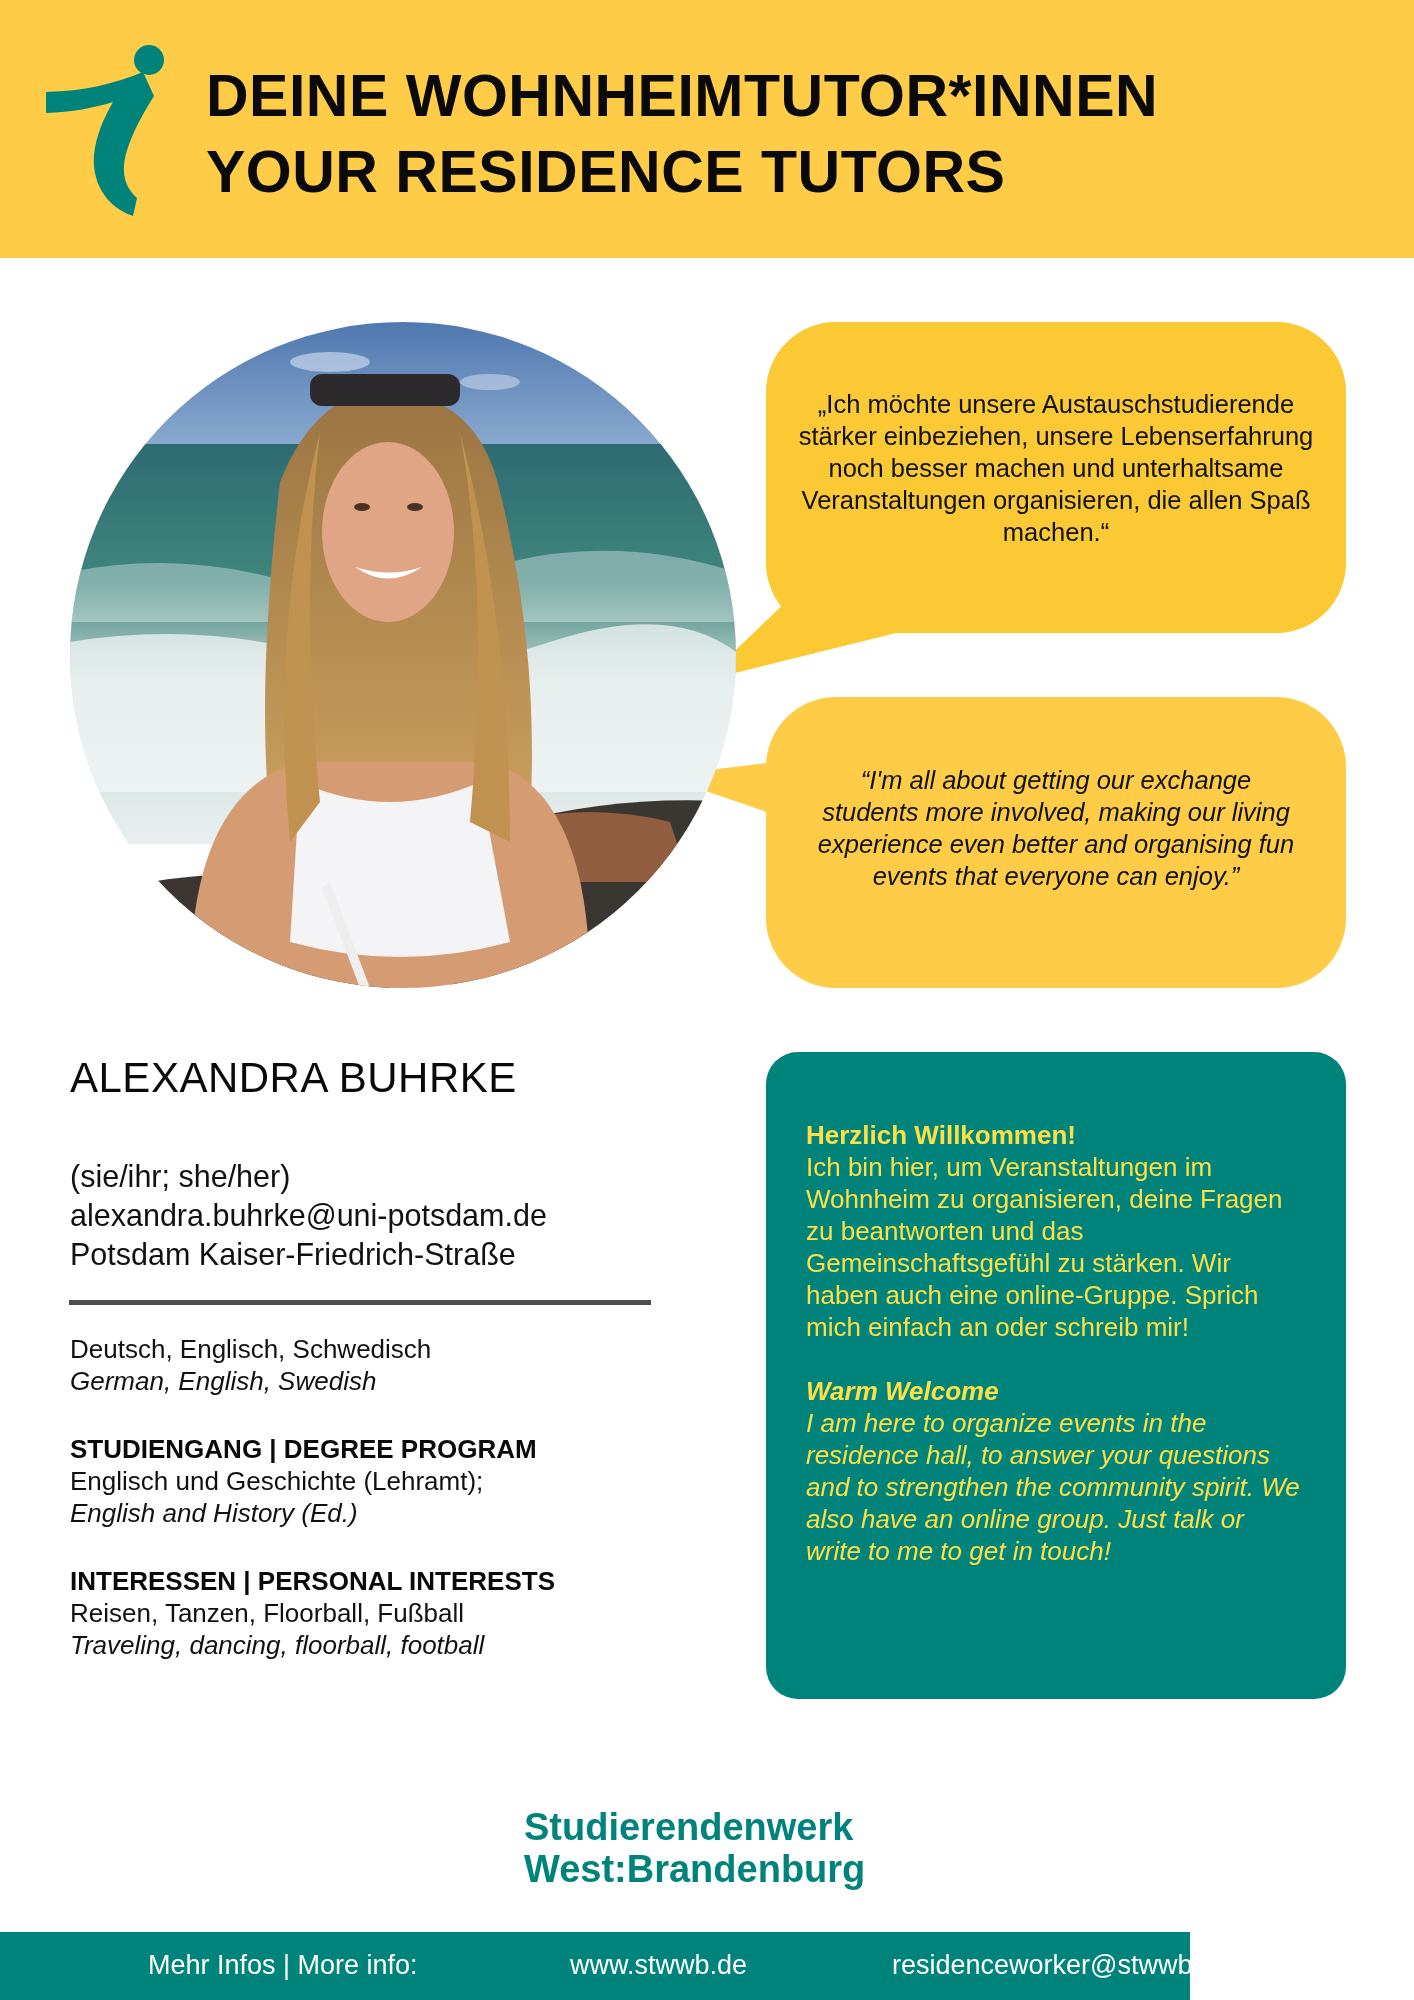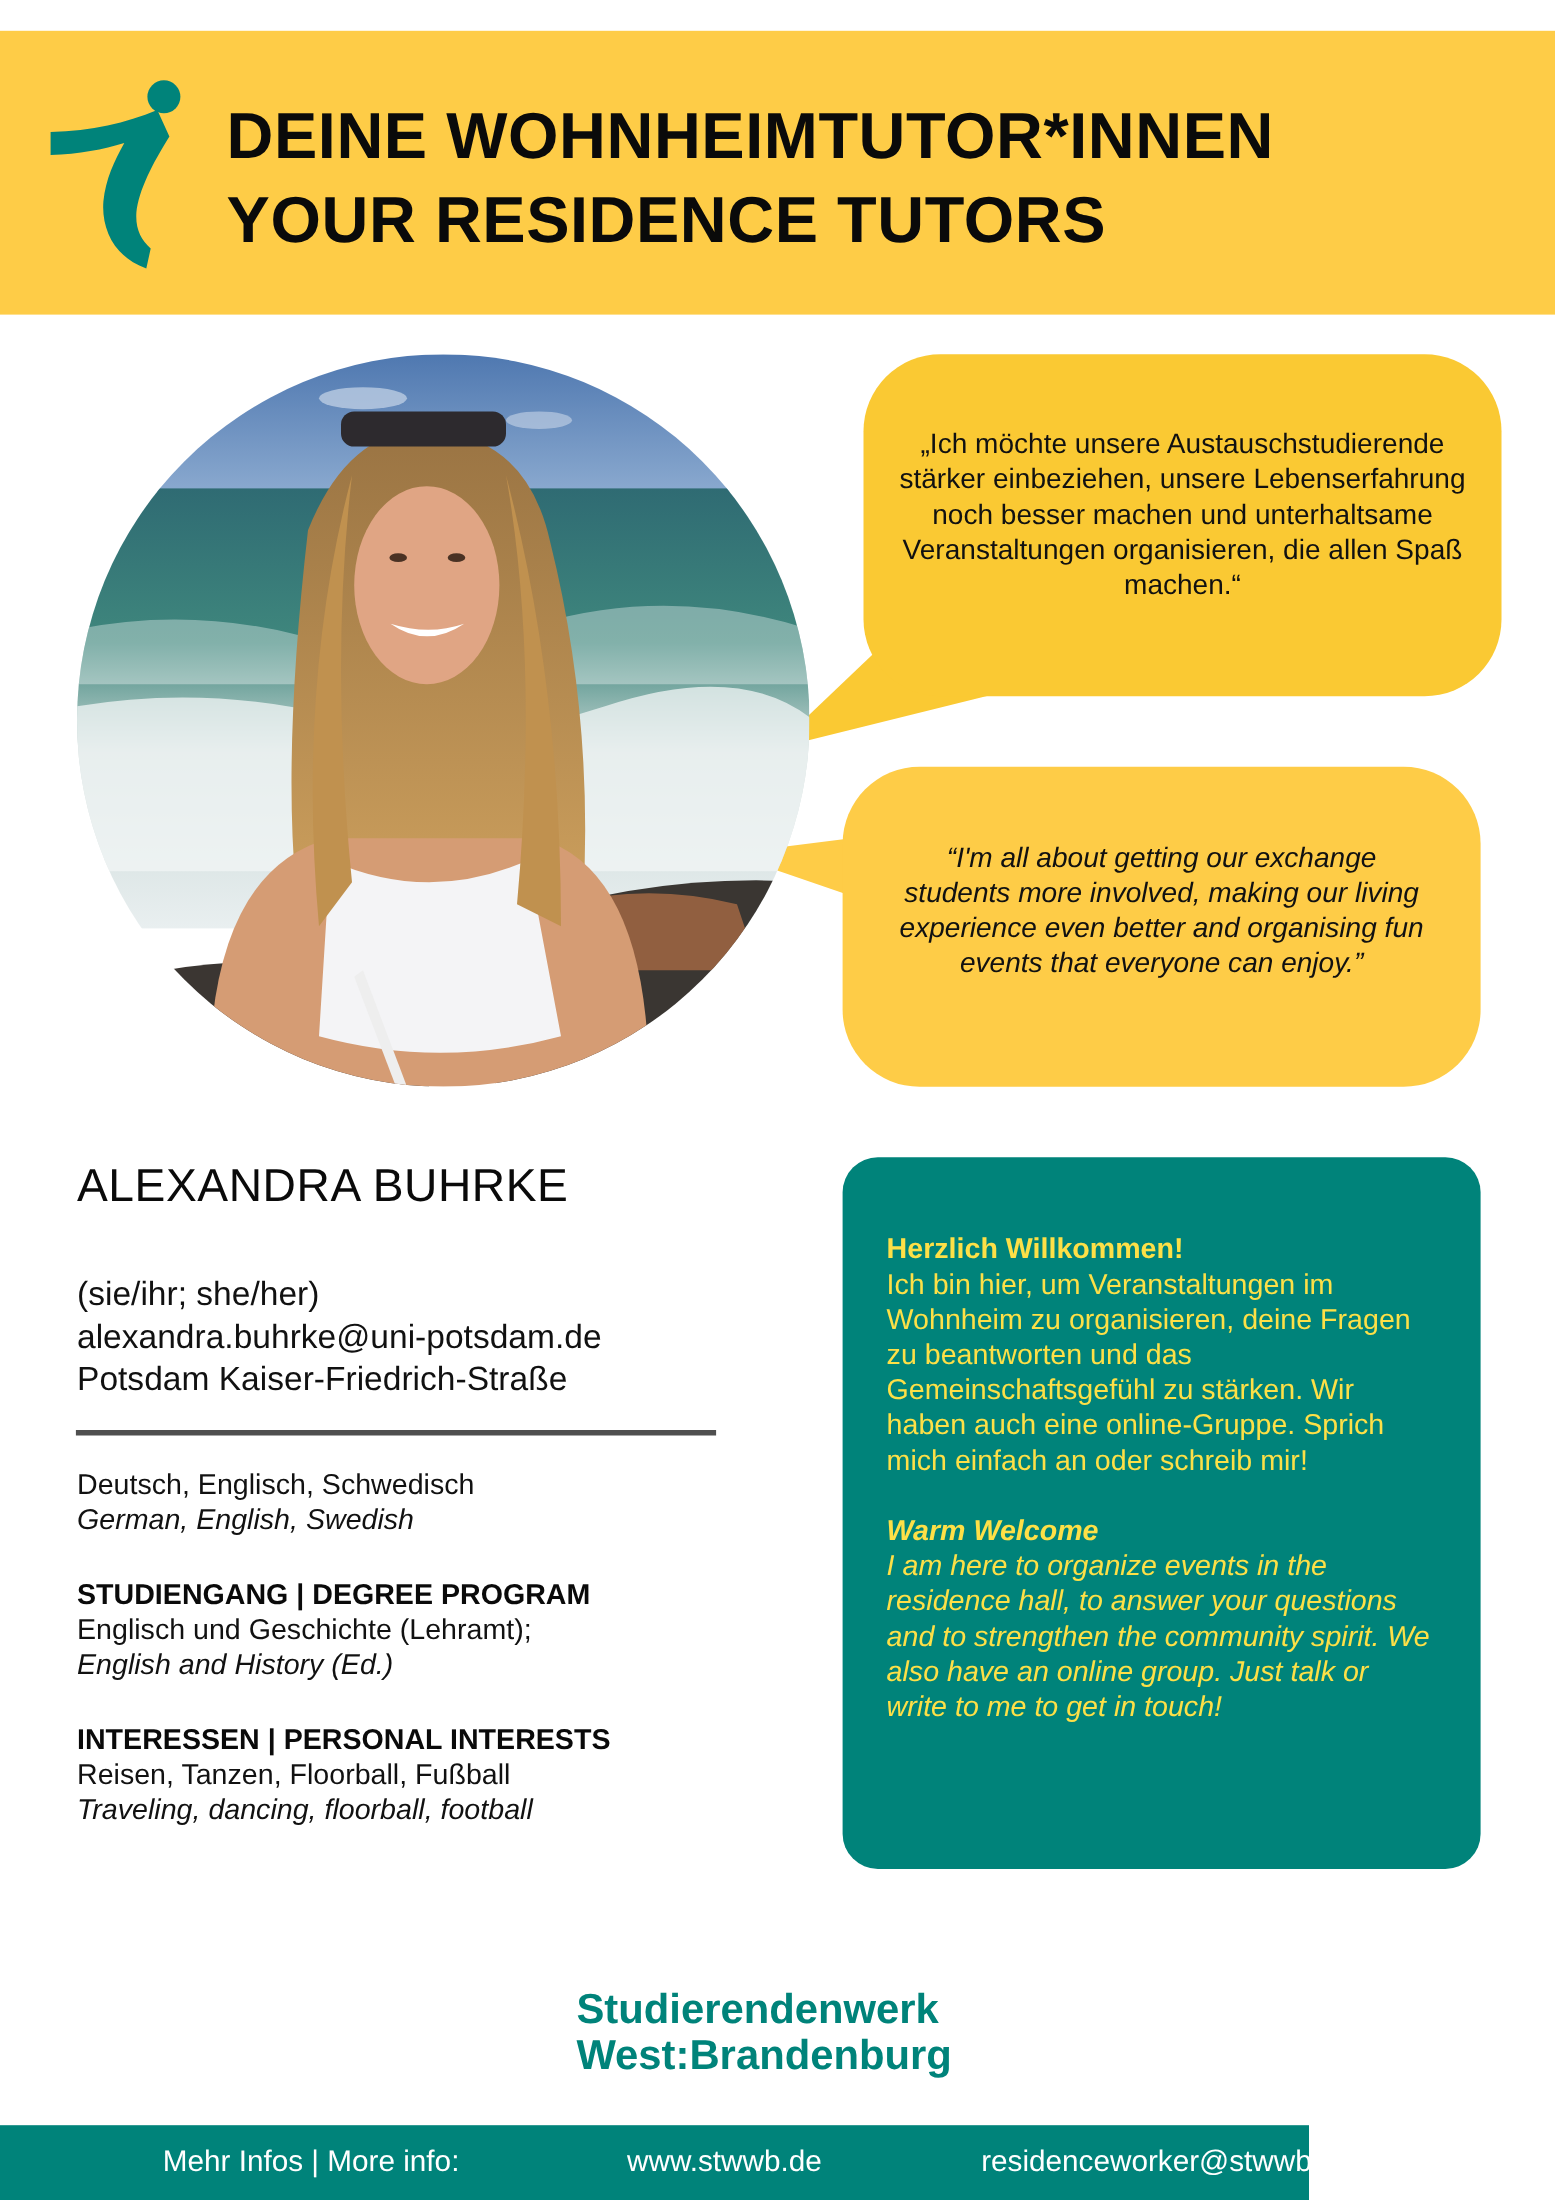--- a/index.html
+++ b/index.html
@@ -1,30 +1,30 @@
 <!DOCTYPE html>
 <html><head>
   <meta charset="utf-8">
   <style>
     * { margin: 0; padding: 0; box-sizing: border-box; }
     html, body { width: 1414px; height: 2000px; background: #ffffff; overflow: hidden; }
     body { position: relative; font-family: "Liberation Sans", "DejaVu Sans", sans-serif; color: #111; }
 
-    .header { position: absolute; left: 0; top: 0; width: 1414px; height: 258px; background: #fecc47; margin-top: 28px; }
+    .header { position: absolute; left: 0; top: 0; width: 1414px; height: 258px; background: #fecc47; }
     .header-logo { position: absolute; left: 44px; top: 40px; width: 130px; height: 180px; }
     .header-title { position: absolute; left: 206px; top: 58px; }
     .header-title div { font-family: "Liberation Sans", sans-serif; font-weight: 700; font-size: 59px; line-height: 76px; letter-spacing: 0.5px; color: #0a0a0a; white-space: nowrap; }
 
     .photo-wrap { position: absolute; left: 70px; top: 322px; width: 666px; height: 666px; border-radius: 50%; overflow: hidden; }
     .photo-wrap svg { display: block; }
 
     .tails { position: absolute; left: 0; top: 0; width: 1414px; height: 1000px; pointer-events: none; }
 
     .bubble { position: absolute; background: #fac933; border-radius: 70px; display: flex; align-items: center; justify-content: center; text-align: center; color: #111; }
-    .bubble-de { left: 766px; top: 322px; width: 580px; height: 311px; font-size: 25.5px; line-height: 32px; padding: 0 30px 20px; margin-left: 19px; }
+    .bubble-de { left: 766px; top: 322px; width: 580px; height: 311px; font-size: 25.5px; line-height: 32px; padding: 0 30px 20px; }
     .bubble-en { left: 766px; top: 697px; width: 580px; height: 291px; font-size: 25.5px; line-height: 32px; font-style: italic; padding: 0 44px 30px; background: #fecc47; }
 
     .name { position: absolute; left: 70px; top: 1054px; font-weight: 400; font-size: 42px; letter-spacing: 0.5px; color: #0a0a0a; white-space: nowrap; }
     .contact { position: absolute; left: 70px; top: 1157px; font-size: 30.5px; line-height: 39px; color: #111; white-space: nowrap; }
     .divider { position: absolute; left: 69px; top: 1300px; width: 582px; height: 5px; background: #4f4f4f; }
 
     .facts { position: absolute; left: 70px; top: 1333px; }
     .fact { margin-bottom: 36px; }
     .fact-title { font-weight: 700; font-size: 26px; line-height: 32px; color: #0a0a0a; white-space: nowrap; }
     .fact-de { font-size: 26px; line-height: 32px; white-space: nowrap; }

